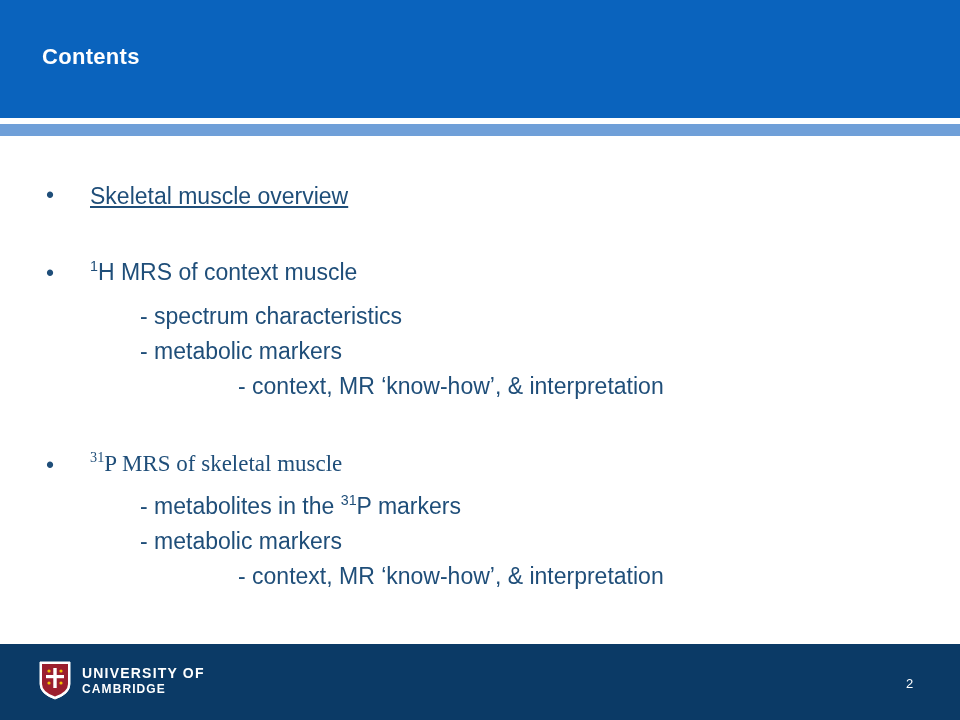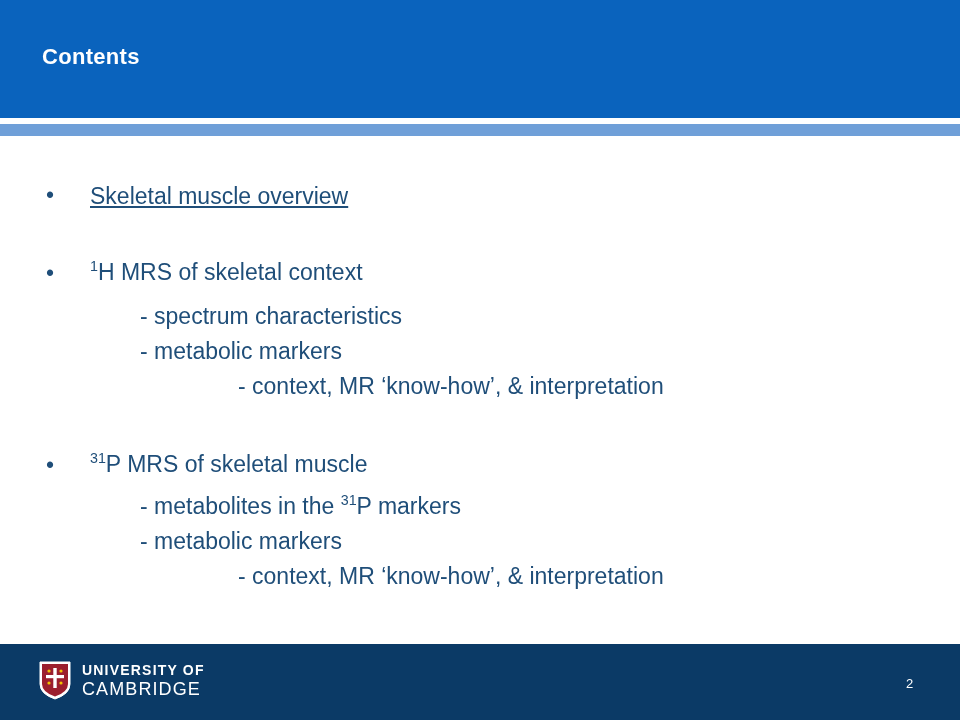--- a/index.html
+++ b/index.html
@@ -88,21 +88,21 @@
   .b1-text { left: 90px;  top: 46px; text-decoration: underline; }
 
   .b2-dot  { left: 46px;  top: 124px; }
   .b2-text { left: 90px;  top: 122px; }
 
   .s1 { left: 140px; top: 166px; }
   .s2 { left: 140px; top: 201px; }
   .s3 { left: 238px; top: 236px; }
 
   .b3-dot  { left: 46px;  top: 316px; }
-  .b3-text { left: 90px;  top: 314px; }
+  .b3-text { left: 90px;  top: 314px; font-family: Liberation Serif, serif; }
 
   .s4 { left: 140px; top: 356px; }
   .s5 { left: 140px; top: 391px; }
   .s6 { left: 238px; top: 426px; }
 
   
   .footer-band {
     position: absolute;
     left: 0;
     top: 644px;
@@ -128,22 +128,22 @@
     flex-direction: column;
     line-height: 1;
     color: #ffffff;
   }
   .logo-line1 {
     font-size: 14px;
     font-weight: bold;
     letter-spacing: 1.2px;
   }
   .logo-line2 {
-    font-size: 18px;
-    font-weight: normal;
+    font-size: 12px;
+    font-weight: bold;
     letter-spacing: 1.1px;
     margin-top: 3px;
   }
   .page-number {
     position: absolute;
     left: 906px;
     top: 676px;
     color: #ffffff;
     font-size: 13px;
   }
@@ -160,21 +160,21 @@
 
   <div class="body-area">
 
     <span class="bullet-dot b1-dot">•</span>
     <div class="bullet-row b1-text">
       <span>Skeletal muscle overview</span>
     </div>
 
     <span class="bullet-dot b2-dot">•</span>
     <div class="bullet-row b2-text">
-      <sup>1</sup><span>H MRS of skeletal context</span>
+      <sup>1</sup><span>H MRS of context muscle</span>
     </div>
 
     <div class="bullet-row s1">
       <span>- spectrum characteristics</span>
     </div>
 
     <div class="bullet-row s2">
       <span>- metabolic markers</span>
     </div>
 

